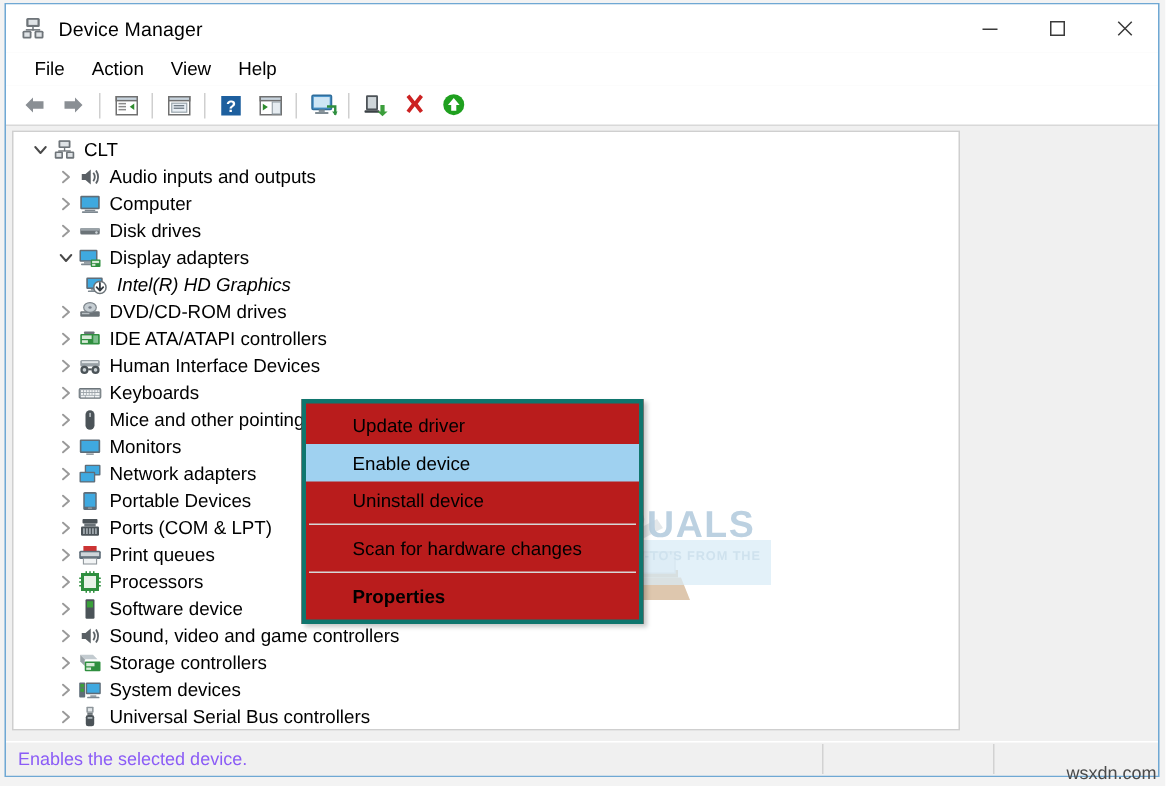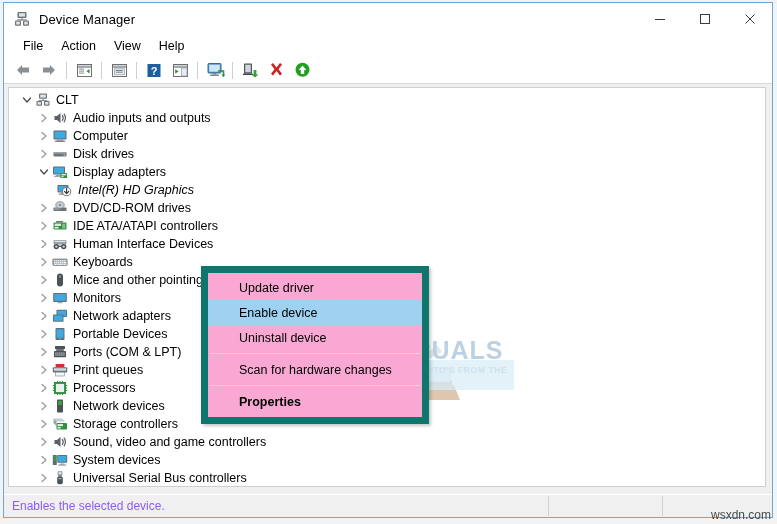--- a/index.html
+++ b/index.html
@@ -61,21 +61,21 @@
     cursor:default;
   }
   .tbsep{width:1px;height:17px;background:#cfcfcf;margin:0 4px;}
 
   
   .content{
     flex:1 1 auto;position:relative;background:#f0f0f0;
     padding:3px 3px 0 3px;box-sizing:border-box;
   }
   .treepane{
-    position:absolute;left:4px;top:3px;width:758px;height:400px;
+    position:absolute;left:4px;top:3px;width:632px;height:400px;
     background:#ffffff;border:1px solid #cfcfcf;
     box-sizing:border-box;overflow:hidden;
   }
   .treewrap{padding-top:3px;}
   .row{
     height:18px;display:flex;align-items:center;
     white-space:nowrap;cursor:default;position:relative;
   }
   .row .chev{
     width:16px;height:16px;display:flex;align-items:center;justify-content:center;
@@ -92,22 +92,22 @@
   .row.sel{background:transparent;}
 
   
   .d0{padding-left:10px;}
   .d1{padding-left:27px;}
   .d2{padding-left:48px;font-style:italic;}
 
   
   .ctxmenu{
     position:absolute;left:197px;top:182px;width:228px;
-    background:#f9a8d4;
-    border:7px solid #0f766e;
+    background:#b91c1c;
+    border:3px solid #0f766e;
     box-shadow:2px 2px 3px rgba(0,0,0,0.22);
     box-sizing:border-box;
     z-index:40;
     padding:2px 0 3px 0;
   }
   .ctxitem{
     height:25px;display:flex;align-items:center;
     padding-left:31px;font-size:12.5px;color:#000;cursor:default;
     white-space:nowrap;position:relative;
   }
@@ -628,55 +628,55 @@
               <svg width="10" height="10" viewBox="0 0 10 10">
                   <path d="M3 1.5 L7 5 L3 8.5" fill="none" stroke="#9a9a9a" stroke-width="1.3" stroke-linecap="round" stroke-linejoin="round"></path>
                 </svg>
             </div>
             <div class="ico">
               <svg width="16" height="16" viewBox="0 0 16 16">
                 <rect x="5" y="1.5" width="6" height="13" rx="0.8" fill="#4b5358"></rect>
                 <rect x="6" y="2.8" width="4" height="4.2" fill="#3aa03a"></rect>
               </svg>
             </div>
-            <div class="lbl">Network devices</div>
+            <div class="lbl">Software device</div>
+          </div>
+
+          <div class="row d1">
+            <div class="chev">
+              <svg width="10" height="10" viewBox="0 0 10 10">
+                  <path d="M3 1.5 L7 5 L3 8.5" fill="none" stroke="#9a9a9a" stroke-width="1.3" stroke-linecap="round" stroke-linejoin="round"></path>
+                </svg>
+            </div>
+            <div class="ico">
+              <svg width="16" height="16" viewBox="0 0 16 16">
+                <path d="M2.5 6 L5 6 L8.5 3 L8.5 13 L5 10 L2.5 10 Z" fill="#5a6065"></path>
+                <path d="M10.2 5.2 Q12.2 8 10.2 10.8" fill="none" stroke="#5a6065" stroke-width="1.2"></path>
+                <path d="M12 3.6 Q14.8 8 12 12.4" fill="none" stroke="#5a6065" stroke-width="1.2"></path>
+              </svg>
+            </div>
+            <div class="lbl">Sound, video and game controllers</div>
           </div>
 
           <div class="row d1">
             <div class="chev">
               <svg width="10" height="10" viewBox="0 0 10 10">
                   <path d="M3 1.5 L7 5 L3 8.5" fill="none" stroke="#9a9a9a" stroke-width="1.3" stroke-linecap="round" stroke-linejoin="round"></path>
                 </svg>
             </div>
             <div class="ico">
               <svg width="16" height="16" viewBox="0 0 16 16">
                 <path d="M1.5 2.5 L10 2.5 L13 5.5 L4.5 5.5 Z" fill="#c3cbd0"></path>
                 <path d="M1.5 2.5 L1.5 7 L4.5 10 L4.5 5.5 Z" fill="#9aa3a8"></path>
                 <rect x="4.5" y="7" width="10.5" height="6.5" rx="0.7" fill="#2f8f3f"></rect>
                 <rect x="5.5" y="8" width="5.5" height="2.2" fill="#d8ead8"></rect>
                 <rect x="5.5" y="11" width="3.2" height="1.6" fill="#d8ead8"></rect>
               </svg>
             </div>
             <div class="lbl">Storage controllers</div>
-          </div>
-
-          <div class="row d1">
-            <div class="chev">
-              <svg width="10" height="10" viewBox="0 0 10 10">
-                  <path d="M3 1.5 L7 5 L3 8.5" fill="none" stroke="#9a9a9a" stroke-width="1.3" stroke-linecap="round" stroke-linejoin="round"></path>
-                </svg>
-            </div>
-            <div class="ico">
-              <svg width="16" height="16" viewBox="0 0 16 16">
-                <path d="M2.5 6 L5 6 L8.5 3 L8.5 13 L5 10 L2.5 10 Z" fill="#5a6065"></path>
-                <path d="M10.2 5.2 Q12.2 8 10.2 10.8" fill="none" stroke="#5a6065" stroke-width="1.2"></path>
-                <path d="M12 3.6 Q14.8 8 12 12.4" fill="none" stroke="#5a6065" stroke-width="1.2"></path>
-              </svg>
-            </div>
-            <div class="lbl">Sound, video and game controllers</div>
           </div>
 
           <div class="row d1">
             <div class="chev">
               <svg width="10" height="10" viewBox="0 0 10 10">
                   <path d="M3 1.5 L7 5 L3 8.5" fill="none" stroke="#9a9a9a" stroke-width="1.3" stroke-linecap="round" stroke-linejoin="round"></path>
                 </svg>
             </div>
             <div class="ico">
               <svg width="16" height="16" viewBox="0 0 16 16">

